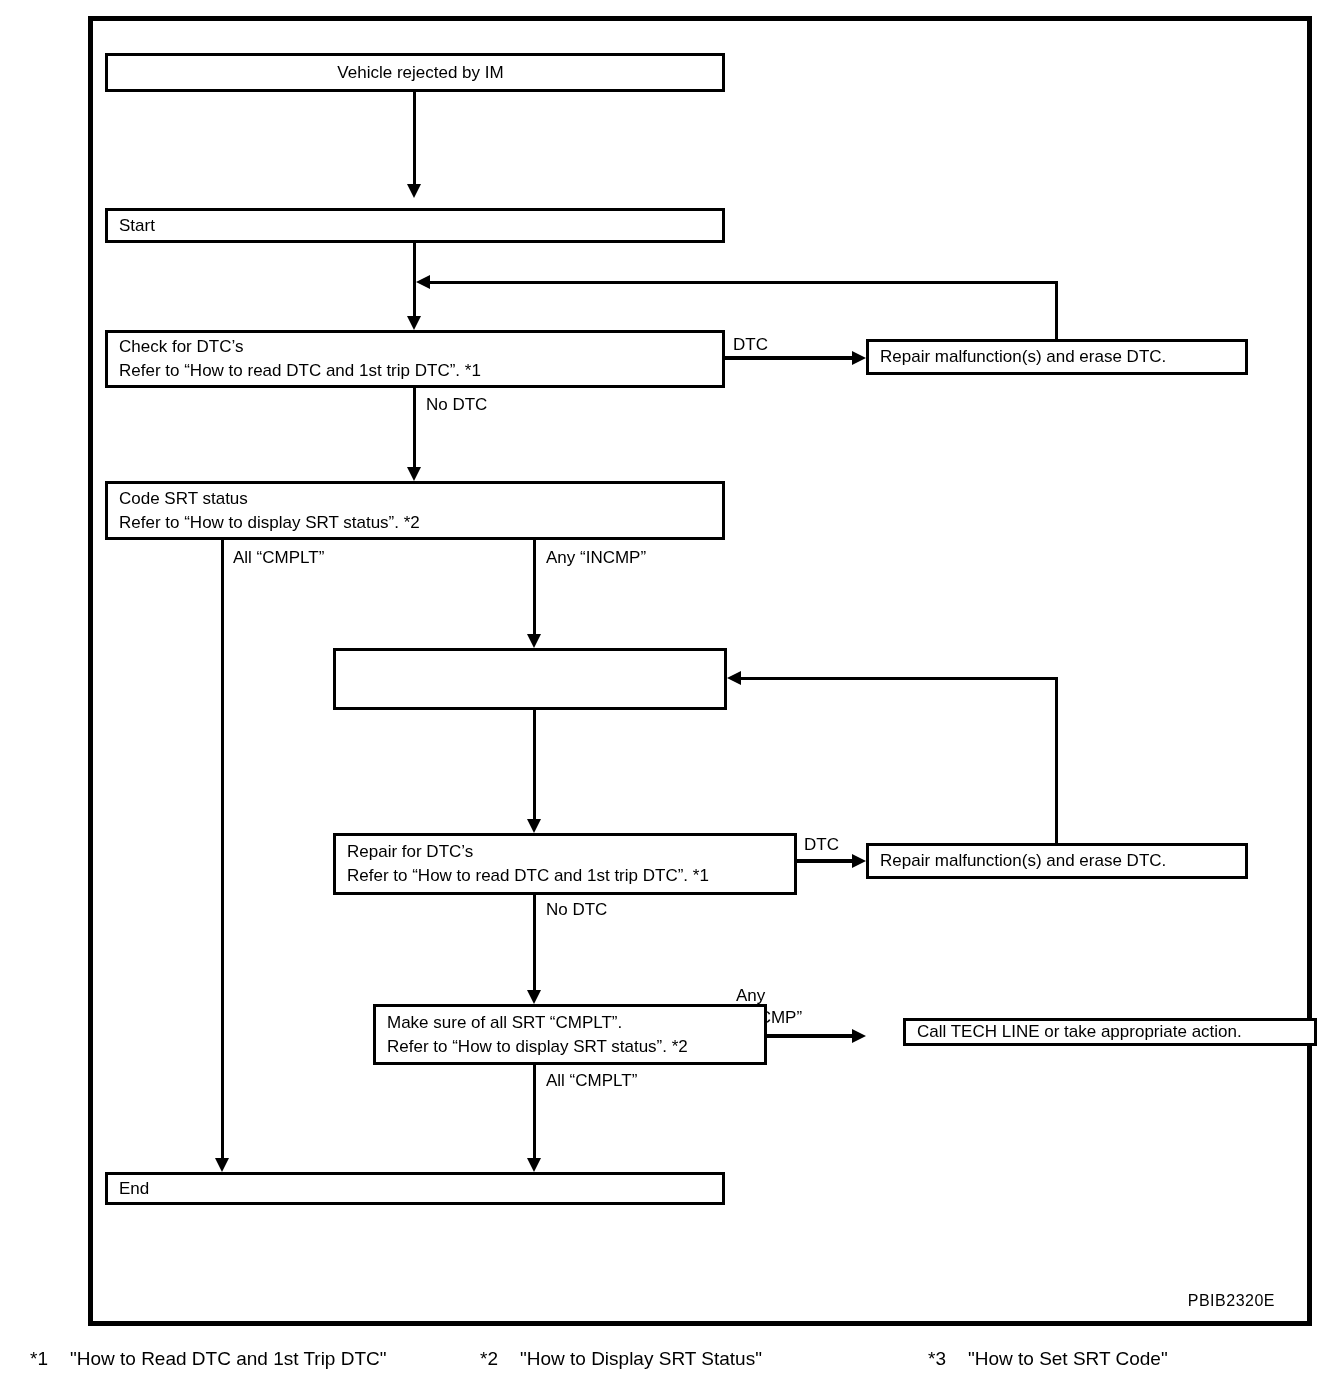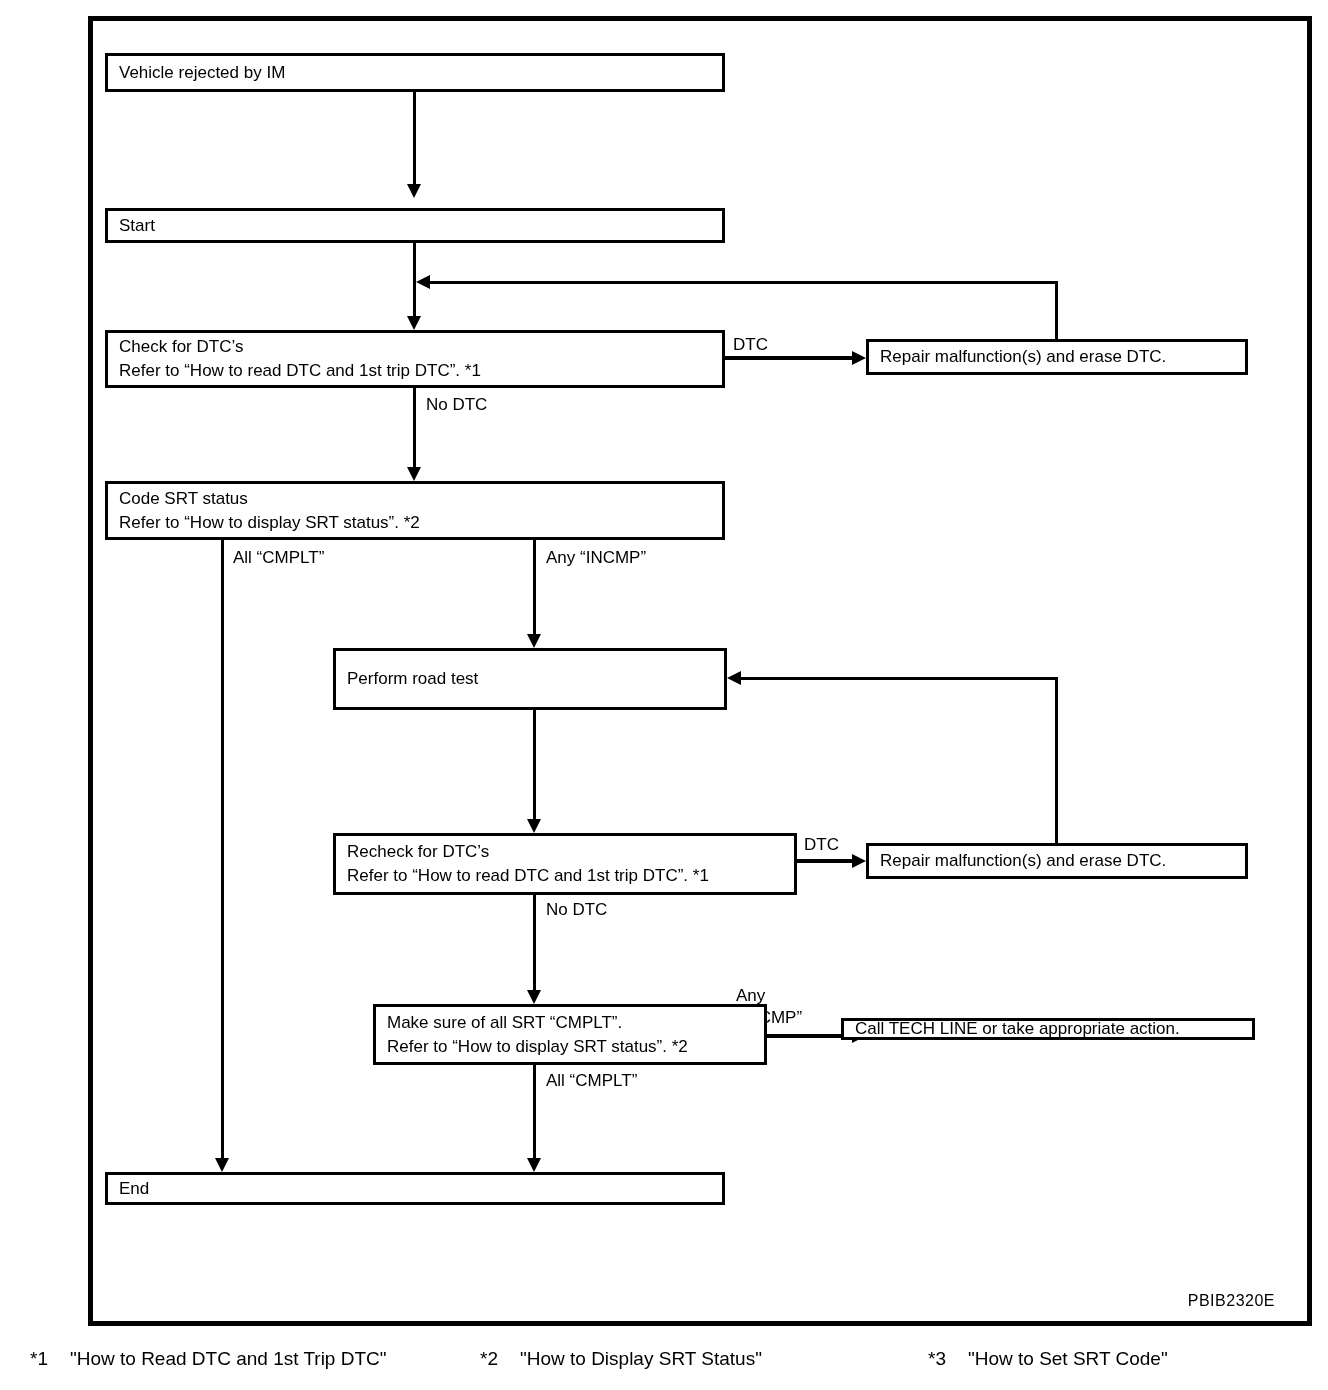--- a/index.html
+++ b/index.html
@@ -79,65 +79,64 @@
   <div class="edge-label" style="left:730px;top:334px;">DTC</div>
   <div class="edge-label" style="left:423px;top:394px;">No DTC</div>
   <div class="edge-label" style="left:230px;top:547px;">All “CMPLT”</div>
   <div class="edge-label" style="left:543px;top:547px;">Any “INCMP”</div>
   <div class="edge-label" style="left:801px;top:834px;">DTC</div>
   <div class="edge-label" style="left:543px;top:899px;">No DTC</div>
   <div class="edge-label" style="left:733px;top:985px;text-align:right;">Any</div>
   <div class="edge-label" style="left:733px;top:1007px;">“INCMP”</div>
   <div class="edge-label" style="left:543px;top:1070px;">All “CMPLT”</div>
 
-  <div class="node" style="left:105px;top:53px;width:620px;height:39px;">
+  <div class="node" style="left:105px;top:53px;width:620px;height:39px;text-align:center;">
     <div>Vehicle rejected by IM</div>
   </div>
 
   <div class="node" style="left:105px;top:208px;width:620px;height:35px;">
     <div>Start</div>
   </div>
 
   <div class="node" style="left:105px;top:330px;width:620px;height:58px;">
     <div>Check for DTC’s</div>
     <div>Refer to “How to read DTC and 1st trip DTC”. *1</div>
   </div>
 
   <div class="node" style="left:105px;top:481px;width:620px;height:59px;">
     <div>Code SRT status</div>
     <div>Refer to “How to display SRT status”. *2</div>
   </div>
 
   <div class="node" style="left:333px;top:648px;width:394px;height:62px;">
-    <div>Perform road test</div>
   </div>
 
   <div class="node" style="left:333px;top:833px;width:464px;height:62px;">
-    <div>Recheck for DTC’s</div>
+    <div>Repair for DTC’s</div>
     <div>Refer to “How to read DTC and 1st trip DTC”. *1</div>
   </div>
 
   <div class="node" style="left:333px;top:1004px;width:394px;height:61px;margin-left:40px;">
     <div>Make sure of all SRT “CMPLT”.</div>
     <div>Refer to “How to display SRT status”. *2</div>
   </div>
 
   <div class="node" style="left:105px;top:1172px;width:620px;height:33px;">
     <div>End</div>
   </div>
 
   <div class="node" style="left:866px;top:339px;width:382px;height:36px;">
     <div>Repair malfunction(s) and erase DTC.</div>
   </div>
 
   <div class="node" style="left:866px;top:843px;width:382px;height:36px;">
     <div>Repair malfunction(s) and erase DTC.</div>
   </div>
 
-  <div class="node" style="left:841px;top:1018px;width:414px;height:22px;">
+  <div class="node" style="left:903px;top:1018px;width:414px;height:28px;">
     <div>Call TECH LINE or take appropriate action.</div>
   </div>
 
   <div class="code-label" style="right:53px;top:1292px;position:absolute;">PBIB2320E</div>
 
   <div class="footnote" style="left:30px;">
     <span class="marker">*1</span>
     <span class="ftext">"How to Read DTC and 1st Trip DTC"</span>
   </div>
   <div class="footnote" style="left:480px;">

